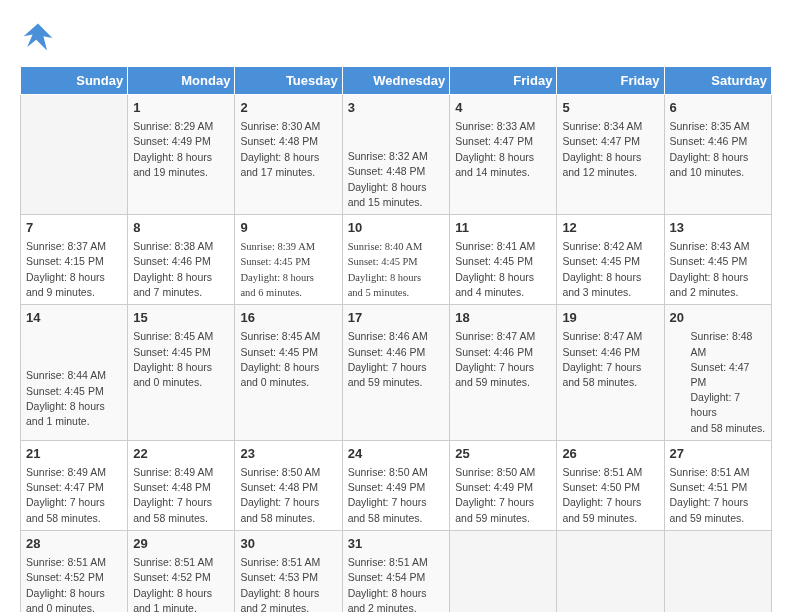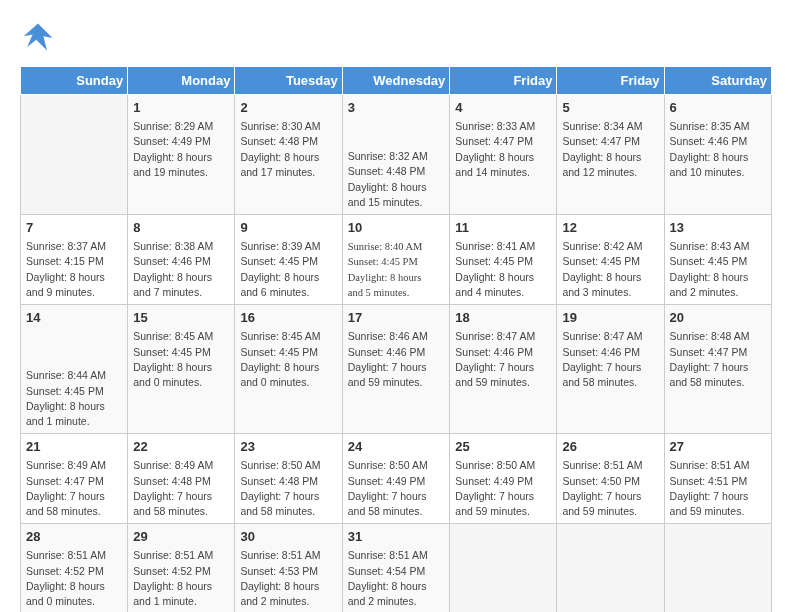--- a/index.html
+++ b/index.html
@@ -179,21 +179,21 @@
         </td>
         <td>
           <span class="day-number">8</span>
           <div class="cell-content" style="white-space: pre-line;">Sunrise: 8:38 AM
 Sunset: 4:46 PM
 Daylight: 8 hours
 and 7 minutes.</div>
         </td>
         <td>
           <span class="day-number">9</span>
-          <div class="cell-content" style="white-space: pre-line;">Sunrise: 8:39 AM
+          <div class="cell-content" style="white-space: pre-line; font-family: Liberation Serif, serif;">Sunrise: 8:39 AM
 Sunset: 4:45 PM
 Daylight: 8 hours
 and 6 minutes.</div>
         </td>
         <td>
           <span class="day-number">10</span>
           <div class="cell-content" style="white-space: pre-line; font-family: Liberation Serif, serif;">Sunrise: 8:40 AM
 Sunset: 4:45 PM
 Daylight: 8 hours
 and 5 minutes.</div>
@@ -258,21 +258,21 @@
         </td>
         <td>
           <span class="day-number">19</span>
           <div class="cell-content" style="white-space: pre-line;">Sunrise: 8:47 AM
 Sunset: 4:46 PM
 Daylight: 7 hours
 and 58 minutes.</div>
         </td>
         <td>
           <span class="day-number">20</span>
-          <div class="cell-content" style="white-space: pre-line;">Sunrise: 8:48 AM
+          <div class="cell-content" style="white-space: pre-line; margin-left: 21px;">Sunrise: 8:48 AM
 Sunset: 4:47 PM
 Daylight: 7 hours
 and 58 minutes.</div>
         </td>
       </tr>
       <tr>
         <td>
           <span class="day-number">21</span>
           <div class="cell-content" style="white-space: pre-line;">Sunrise: 8:49 AM
 Sunset: 4:47 PM

